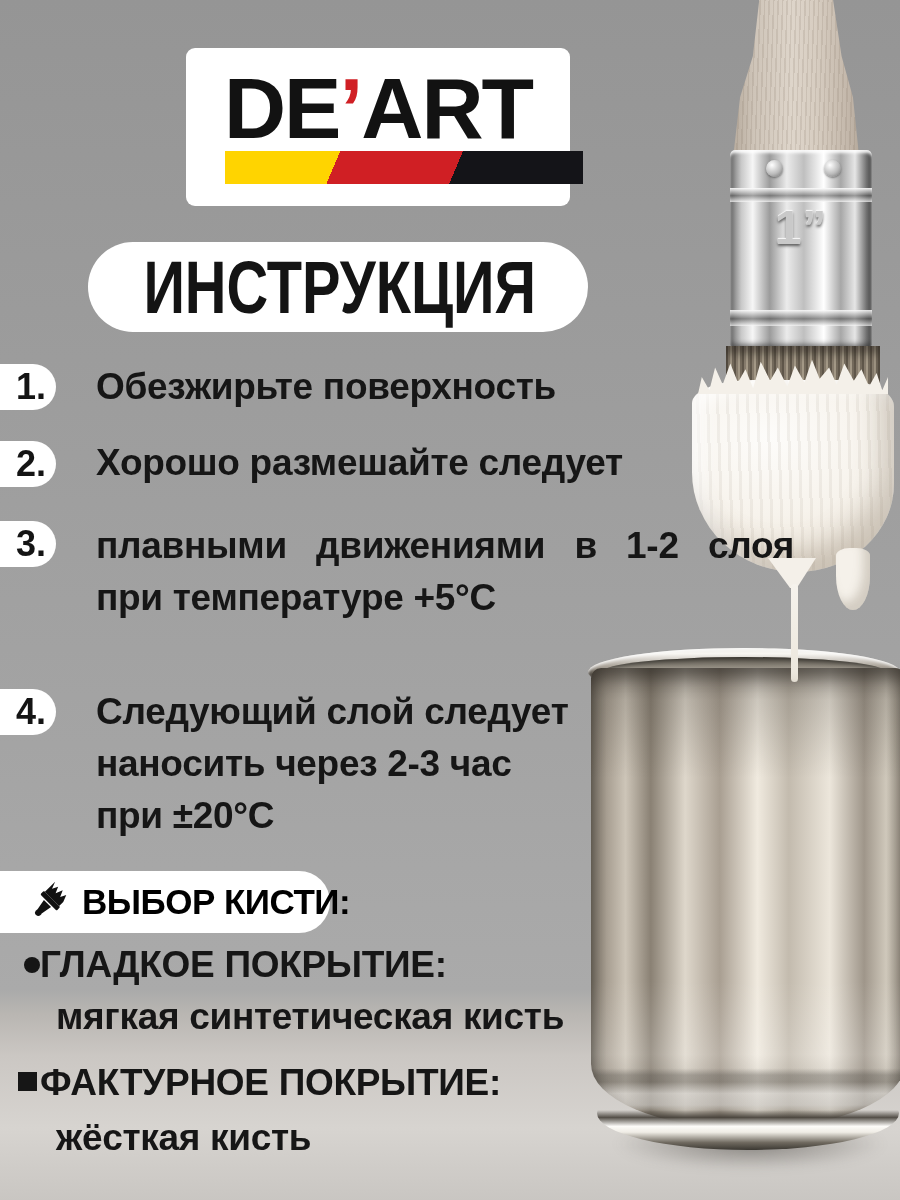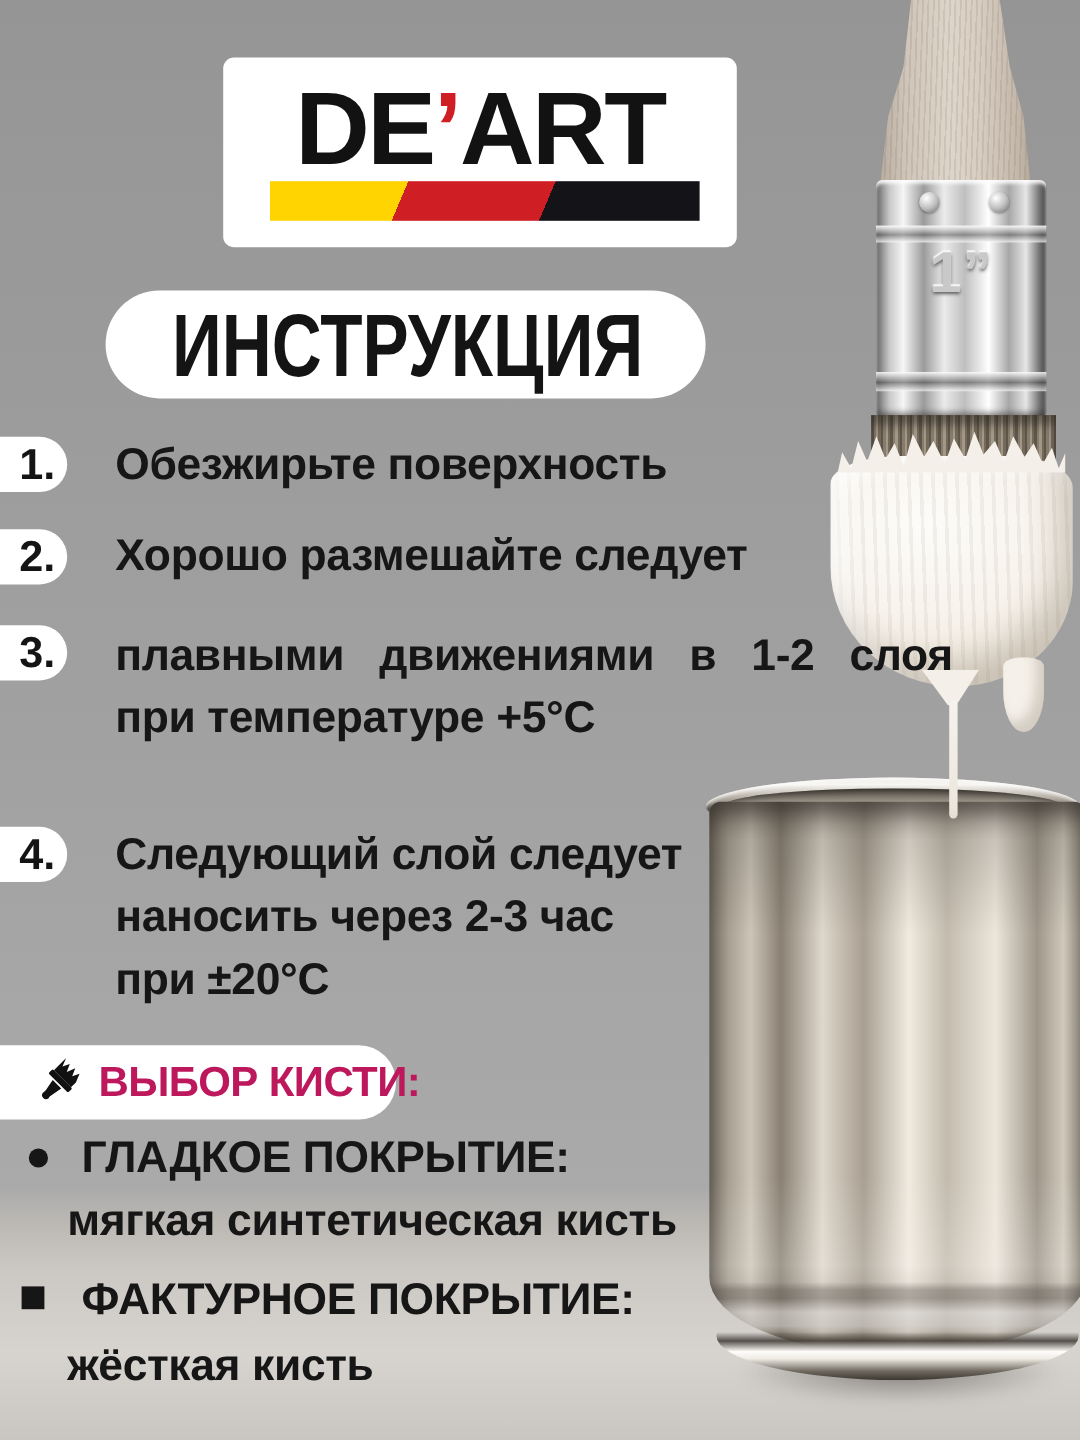--- a/index.html
+++ b/index.html
@@ -60,42 +60,42 @@
     clip-path:polygon(0% 100%,2% 55%,6% 90%,9% 30%,13% 75%,17% 20%,21% 70%,25% 35%,29% 85%,33% 15%,38% 65%,42% 30%,47% 80%,51% 25%,56% 70%,60% 10%,64% 60%,69% 30%,73% 75%,77% 20%,82% 65%,86% 35%,90% 80%,94% 45%,97% 90%,100% 55%,100% 100%);}
   .drip-cone{position:absolute;left:768px;top:558px;width:48px;height:30px;background:#f4f0e9;
     clip-path:polygon(0% 0%,100% 0%,60% 100%,46% 100%);}
   .drip-strand{position:absolute;left:791px;top:584px;width:7px;height:98px;border-radius:4px;
     background:linear-gradient(180deg,#f6f3ed,#ece7dd 90%,#e3ddd1);}
   .drip-right{position:absolute;left:836px;top:548px;width:34px;height:62px;background:#f5f1ea;
     border-radius:40% 40% 50% 50% / 12% 12% 55% 55%;
     box-shadow:inset -7px -8px 10px rgba(150,138,120,.35);}
   
   .ui{position:absolute;z-index:5;}
-  .logo-card{left:186px;top:48px;width:428px;height:158px;background:#fff;border-radius:9px;}
+  .logo-card{left:186px;top:48px;width:384px;height:158px;background:#fff;border-radius:9px;}
   .logo-text{position:absolute;left:0;right:0;top:14px;text-align:center;
     font-size:86px;font-weight:bold;letter-spacing:-2px;color:#121212;line-height:92px;}
   .logo-apos{color:#d01f24;}
   .logo-stripe{position:absolute;left:39px;top:103px;width:358px;height:33px;
     background:linear-gradient(113deg,#ffd400 0%,#ffd400 31%,#d01f24 31%,#d01f24 64%,#141418 64%,#141418 100%);}
   .title-pill{left:88px;top:242px;width:500px;height:90px;background:#fff;border-radius:45px;
     display:flex;align-items:center;justify-content:flex-start;}
   .title-pill span{display:inline-block;font-size:74px;font-weight:bold;color:#141414;
     transform:scaleX(.78);white-space:nowrap;}
   .step{left:0;width:900px;}
   .badge{position:absolute;left:0;width:56px;height:46px;background:#fff;border-radius:0 23px 23px 0;
     display:flex;align-items:center;justify-content:flex-end;padding-right:10px;box-sizing:border-box;
     font-size:36px;font-weight:bold;color:#141414;}
   .step-text{position:absolute;left:76px;color:#161616;font-size:37px;font-weight:bold;letter-spacing:-.3px;margin-left:20px;}
   .step-line{line-height:52px;white-space:nowrap;}
   .step3 .step-line{white-space:normal;}
   .jline{text-align:justify;text-align-last:justify;white-space:normal;width:698px;}
   .brush-pill{left:0;top:871px;width:330px;height:62px;background:#fff;border-radius:0 31px 31px 0;
     display:flex;align-items:center;gap:10px;padding-left:26px;box-sizing:border-box;}
-  .brush-pill .label{font-size:35px;font-weight:bold;color:#be185d;letter-spacing:-.5px;white-space:nowrap;}
-  .option-title{position:absolute;left:68px;font-size:37px;font-weight:bold;color:#161616;line-height:52px;white-space:nowrap;letter-spacing:-.3px;}
+  .brush-pill .label{font-size:35px;font-weight:bold;color:#000000;letter-spacing:-.5px;white-space:nowrap;}
+  .option-title{position:absolute;left:40px;font-size:37px;font-weight:bold;color:#161616;line-height:52px;white-space:nowrap;letter-spacing:-.3px;}
   .option-desc{position:absolute;left:56px;font-size:37px;font-weight:bold;color:#161616;line-height:52px;white-space:nowrap;letter-spacing:-.3px;}
   .dot-bullet{position:absolute;left:24px;top:957px;width:16px;height:16px;border-radius:50%;background:#161616;}
   .sq-bullet{position:absolute;left:18px;top:1072px;width:19px;height:19px;background:#161616;}
   .brush-icon{flex:0 0 auto;}
 </style>
 </head>
 <body>
 
 <div id="stage">
 

